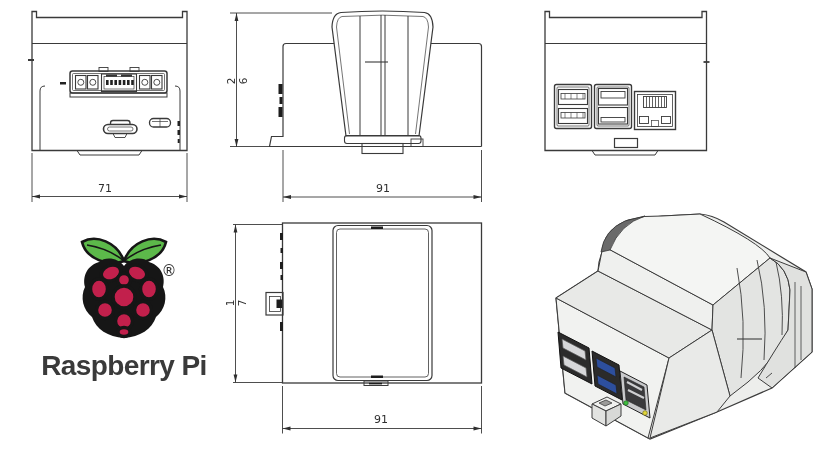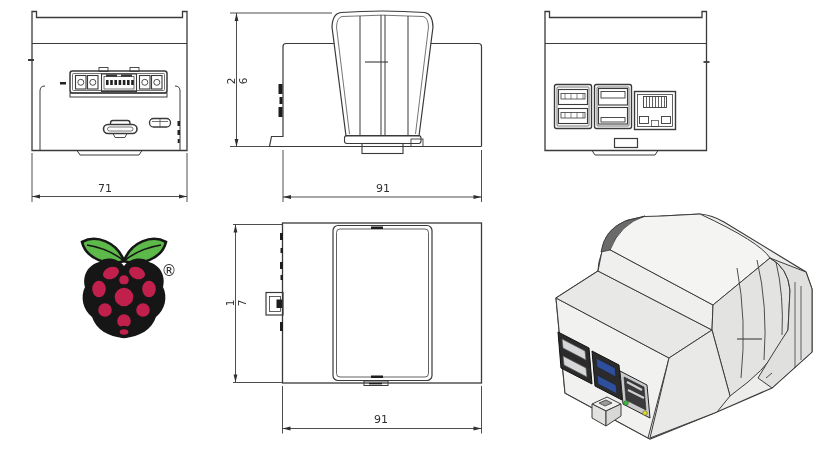--- a/index.html
+++ b/index.html
@@ -242,15 +242,16 @@
       <ellipse cx="26" cy="55" rx="8.5" ry="10"></ellipse>
       <ellipse cx="76" cy="55" rx="8.5" ry="10"></ellipse>
       <circle cx="51" cy="63" r="11"></circle>
       <ellipse cx="32" cy="76" rx="8.5" ry="8.5"></ellipse>
       <ellipse cx="70" cy="76" rx="8.5" ry="8.5"></ellipse>
       <circle cx="51" cy="87" r="8.5"></circle>
       <ellipse cx="51" cy="98" rx="6" ry="4.5"></ellipse>
     </g>
     <text x="96" y="42" text-anchor="middle" font-size="15" fill="#2a2a2a">®</text>
   </svg>
+  <div class="logo-text">Raspberry Pi</div>
 </div>
 
 </div>
 
 </body></html>

